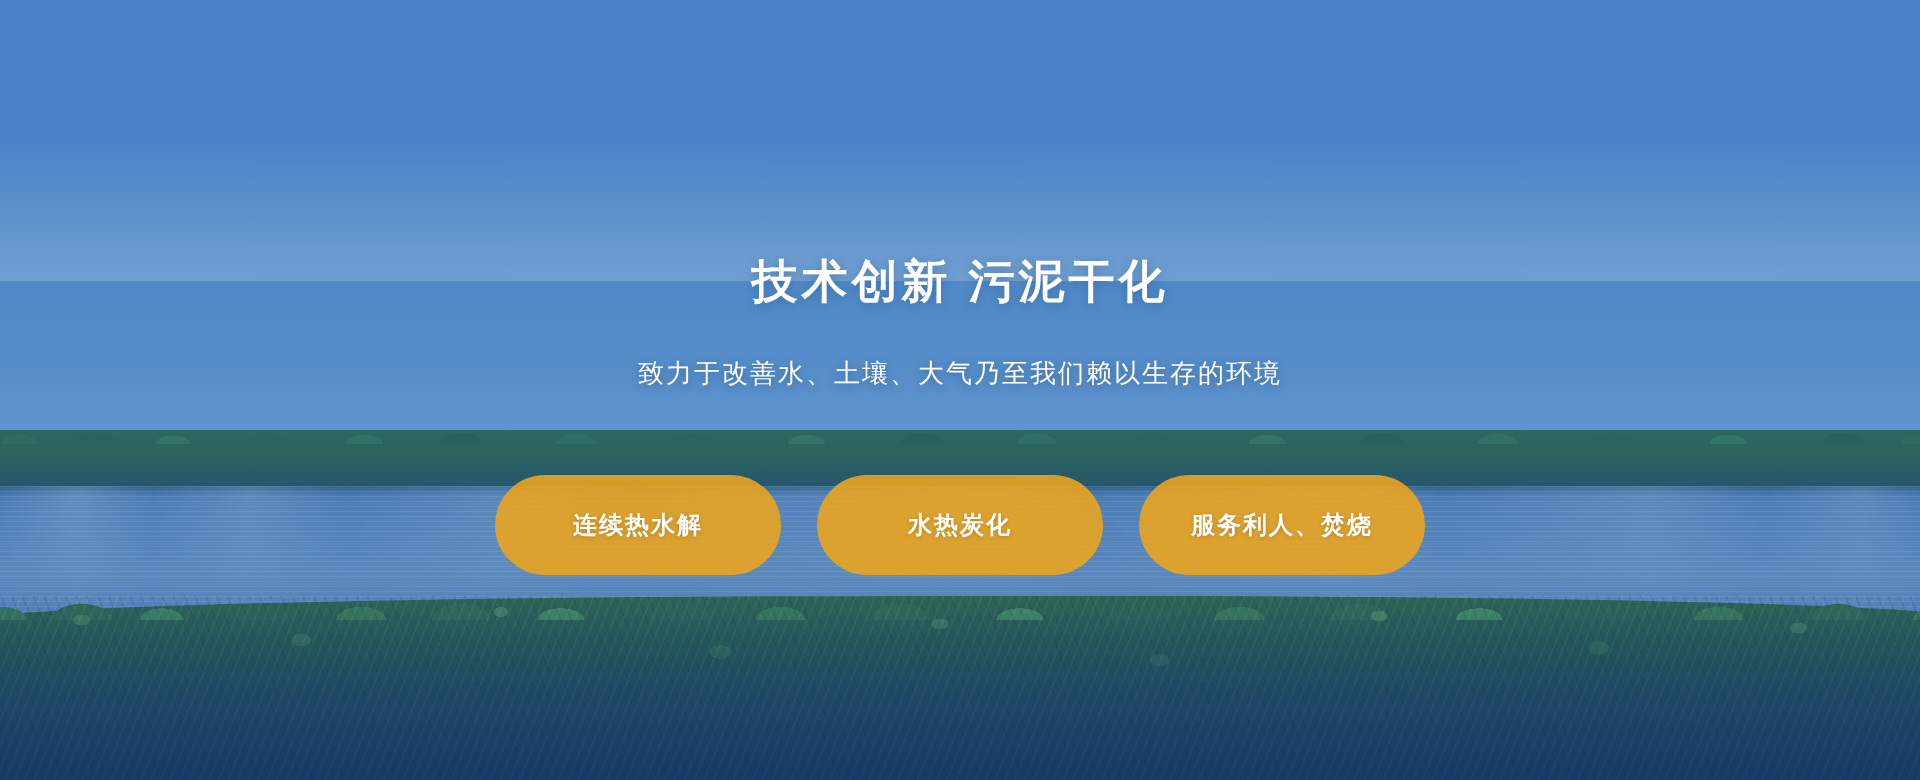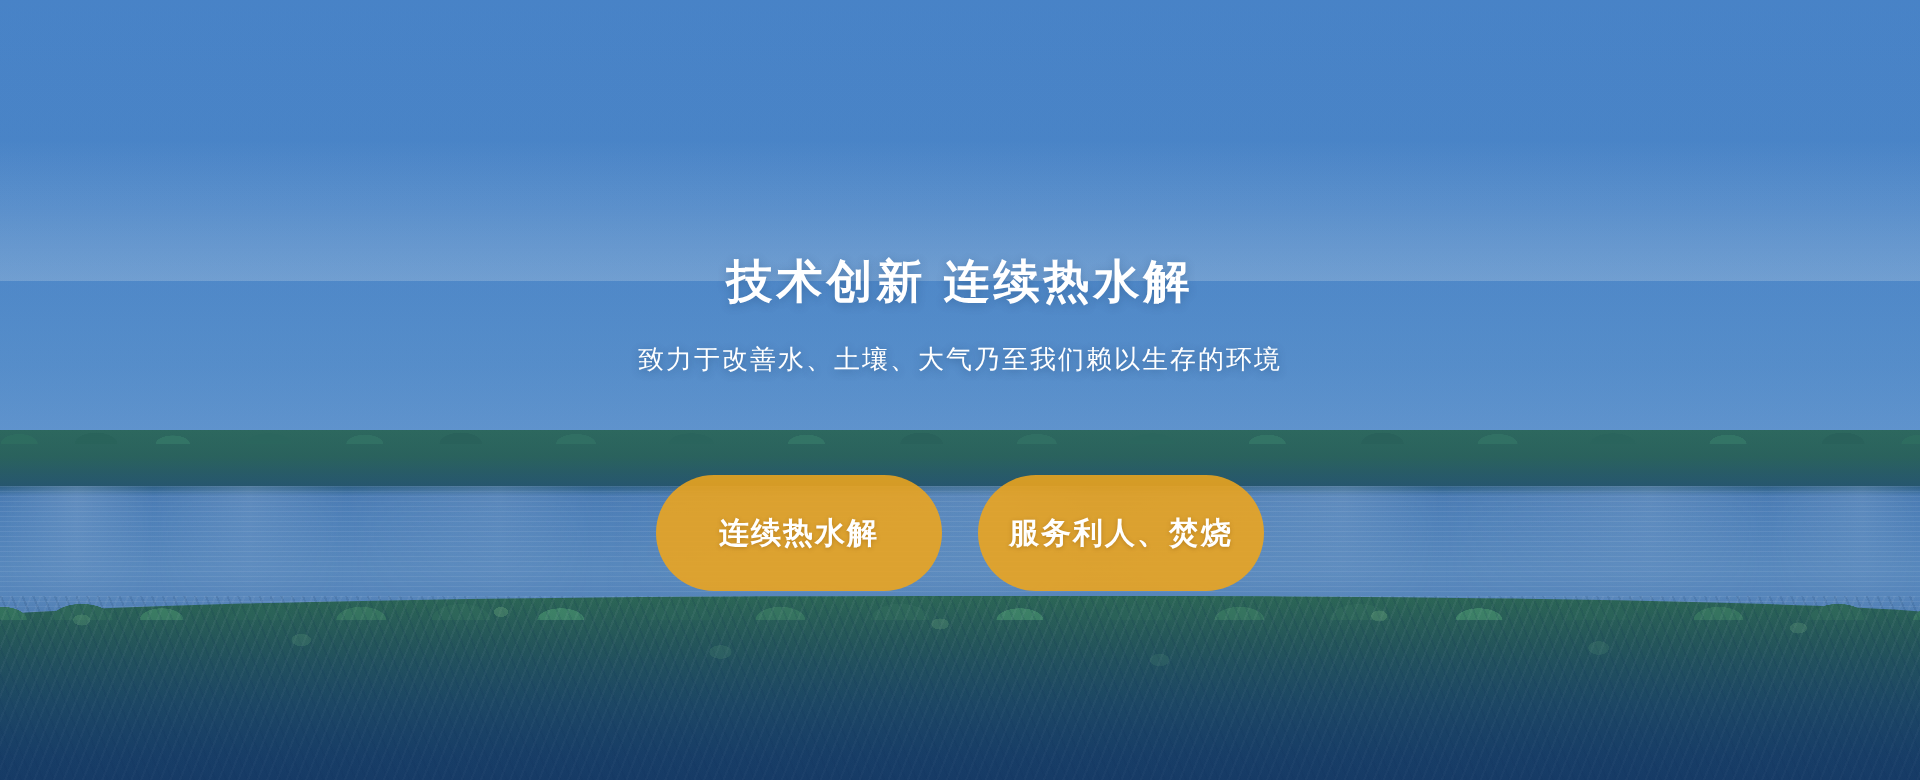--- a/index.html
+++ b/index.html
@@ -269,21 +269,21 @@
     font-size: 46px;
     font-weight: 700;
     letter-spacing: 4px;
     line-height: 1;
     text-shadow: 0 2px 10px rgba(20,55,100,.30);
   }
 
   .hero-subtitle {
     margin: 0;
     position: absolute;
-    top: 346px;
+    top: 360px;
     left: 50%;
     transform: translateX(-50%);
     white-space: nowrap;
     color: #ffffff;
     font-size: 26px;
     font-weight: 400;
     letter-spacing: 2px;
     line-height: 1;
     text-shadow: 0 2px 8px rgba(20,55,100,.45);
   }
@@ -292,27 +292,27 @@
     position: absolute;
     top: 475px;
     left: 50%;
     transform: translateX(-50%);
     display: flex;
     gap: 36px;
   }
 
   .cta-pill {
     width: 286px;
-    height: 116px;
+    height: 100px;
     border: 0;
     border-radius: 58px;
     background: rgba(238,165,28,.88);
     color: #ffffff;
     font-family: inherit;
-    font-size: 30px;
+    font-size: 24px;
     font-weight: 700;
     letter-spacing: 2px;
     display: flex;
     align-items: center;
     justify-content: center;
     cursor: pointer;
     text-shadow: 0 1px 4px rgba(120,70,0,.35);
     box-sizing: border-box;
     text-align: center;
   }
@@ -413,23 +413,24 @@
 
   <div class="foreground">
     <div class="foreground-texture"></div>
     <div class="foreground-shade"></div>
   </div>
 
   <div class="tint"></div>
 
   <div class="content">
 
-    <h1 class="hero-title">技术创新  连续热水解</h1>
+    <h1 class="hero-title">技术创新  污泥干化</h1>
 
     <p class="hero-subtitle">致力于改善水、土壤、大气乃至我们赖以生存的环境</p>
 
     <div class="cta-row">
       <button class="cta-pill">连续热水解</button>
+      <button class="cta-pill">水热炭化</button>
       <button class="cta-pill">服务利人、焚烧</button>
     </div>
 
   </div>
 </div>
 
 </body></html>

